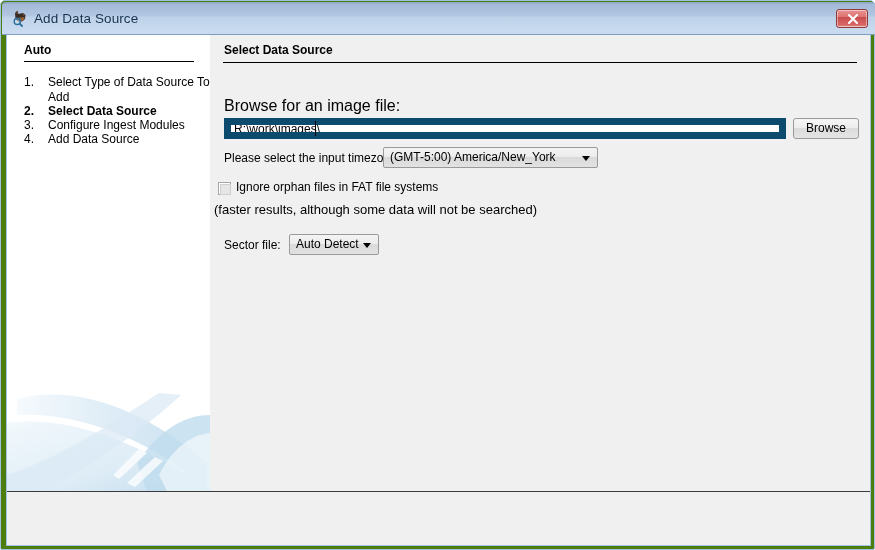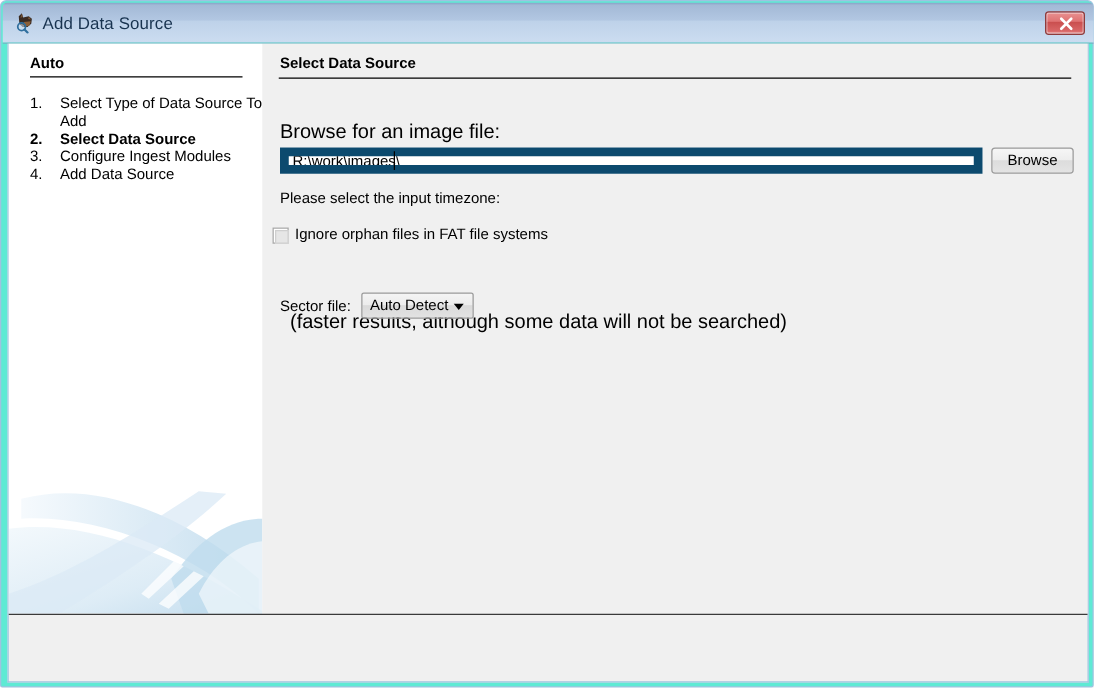--- a/index.html
+++ b/index.html
@@ -15,21 +15,21 @@
     color: #000000;
     overflow: hidden;
   }
 
   
   #window {
     position: absolute;
     left: 0; top: 0;
     width: 875px; height: 550px;
     box-sizing: border-box;
-    background: #5eead4;
+    background: #4d7c0f;
     border: 1px solid #9ec3e0;
     border-radius: 5px 5px 2px 2px;
     padding: 0;
   }
   #title-bar {
     position: absolute;
     left: 1px; top: 1px;
     width: 873px; height: 33px;
     box-sizing: border-box;
     background: linear-gradient(to bottom,
@@ -248,23 +248,22 @@
     background: #e6e6e6;
     border: 1px solid #cfcfcf;
   }
   #orphan-label {
     position: absolute;
     left: 26px; top: 145px;
     font-size: 12px;
   }
   #orphan-sub {
     position: absolute;
-    left: 22px; top: 167px;
-    font-size: 16px;
-    margin-top: 47px;
+    left: 4px; top: 167px;
+    font-size: 13px;
   }
 
   #sector-label {
     position: absolute;
     left: 14px; top: 203px;
     font-size: 12px;
   }
   #sector-combo { left: 79px; top: 199px; width: 90px; height: 21px; }
 
   
@@ -360,20 +359,24 @@
       <div id="pane-rule"></div>
 
       <div id="browse-label">Browse for an image file:</div>
 
       <input id="path-field" type="text" value="R:\work\images\" style="">
       <div id="path-caret"></div>
 
       <button class="win-button" id="browse-button" style="left:583px;">Browse</button>
 
       <div id="tz-label">Please select the input timezone:</div>
+      <div class="combo" id="tz-combo">
+        <span>(GMT-5:00) America/New_York</span>
+        <span class="arrow"></span>
+      </div>
 
       <div id="orphan-check">
         <div class="inner"></div>
       </div>
       <div id="orphan-label">Ignore orphan files in FAT file systems</div>
       <div id="orphan-sub">(faster results, although some data will not be searched)</div>
 
       <div id="sector-label">Sector file:</div>
       <div class="combo" id="sector-combo">
         <span>Auto Detect</span>

